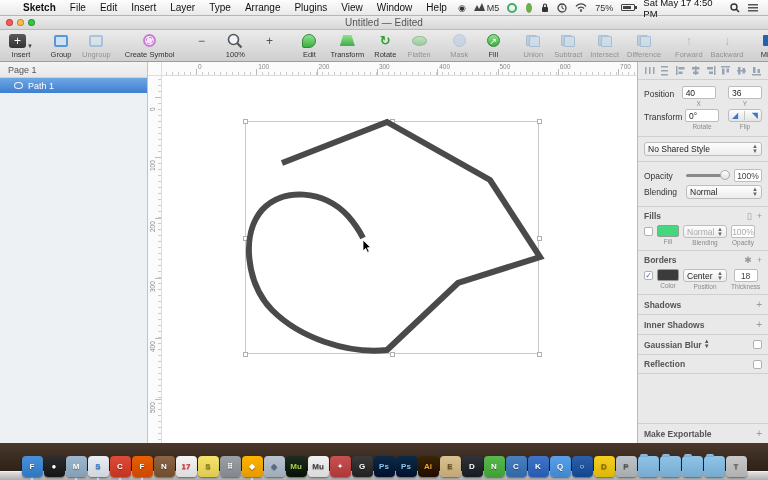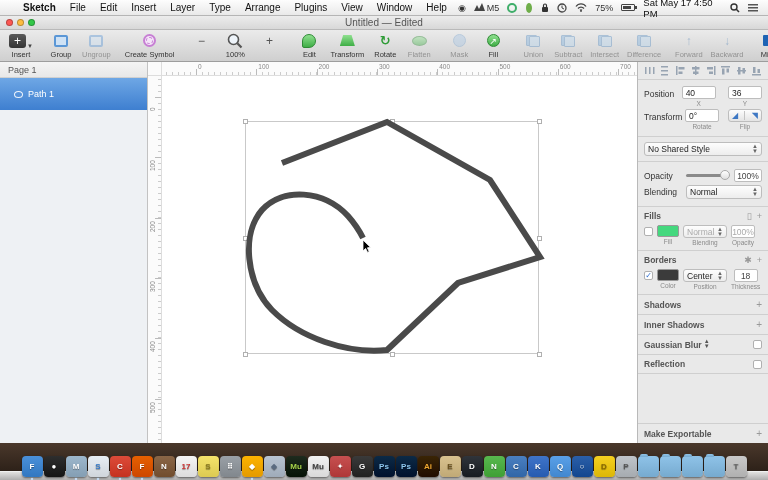--- a/index.html
+++ b/index.html
@@ -70,21 +70,21 @@
   .icon-mirror-devices::after { content:""; position:absolute; right:0; top:2px; width:6px; height:10px; background:#4aa0e8; border:1px solid #1e63b4; border-radius:1px; }
 
   
   .main { display:flex; height:381px; }
 
   
   .sidebar { width:148px; background:#eef1f4; border-right:1px solid #c2c2c2; display:flex; flex-direction:column; position:relative; }
   .pages-header { height:16px; background:linear-gradient(#f4f4f4,#e8e8e8); border-bottom:1px solid #d0d0d0;
     font-size:9px; color:#555; display:flex; align-items:center; padding-left:8px; }
   .layer-list { flex:1; }
-  .layer-row { height:32px; display:flex; align-items:center; padding-left:14px; gap:5px; font-size:9px; color:#333; }
+  .layer-row { height:15px; display:flex; align-items:center; padding-left:14px; gap:5px; font-size:9px; color:#333; }
   .layer-row.selected { background:linear-gradient(#6ea7e5,#3e7fd0); color:#fff; }
   .path-shape-icon { width:9px; height:7px; border:1.5px solid #fff; border-radius:50%; opacity:.9; }
   .filter-bar { height:18px; border-top:1px solid #c9c9c9; background:linear-gradient(#f2f2f2,#e4e4e4);
     display:flex; align-items:center; padding:0 5px; gap:4px; }
   .filter-input { flex:1; height:12px; background:#fff; border:1px solid #c0c0c0; border-radius:7px;
     display:flex; align-items:center; padding:0 4px; gap:2px; color:#999; font-size:8px; }
   .pages-toggle-icon { width:9px; height:8px; position:relative; }
   .pages-toggle-icon::before { content:""; position:absolute; left:0; bottom:0; width:6px; height:6px; border:1px solid #7a8aa0; background:#dfe6ee; }
   .pages-toggle-icon::after { content:""; position:absolute; right:0; top:0; width:6px; height:6px; border:1px solid #7a8aa0; background:#f4f7fa; }
   .pencil-badge { display:flex; align-items:center; gap:1px; font-size:8px; color:#2f7fd6; }

